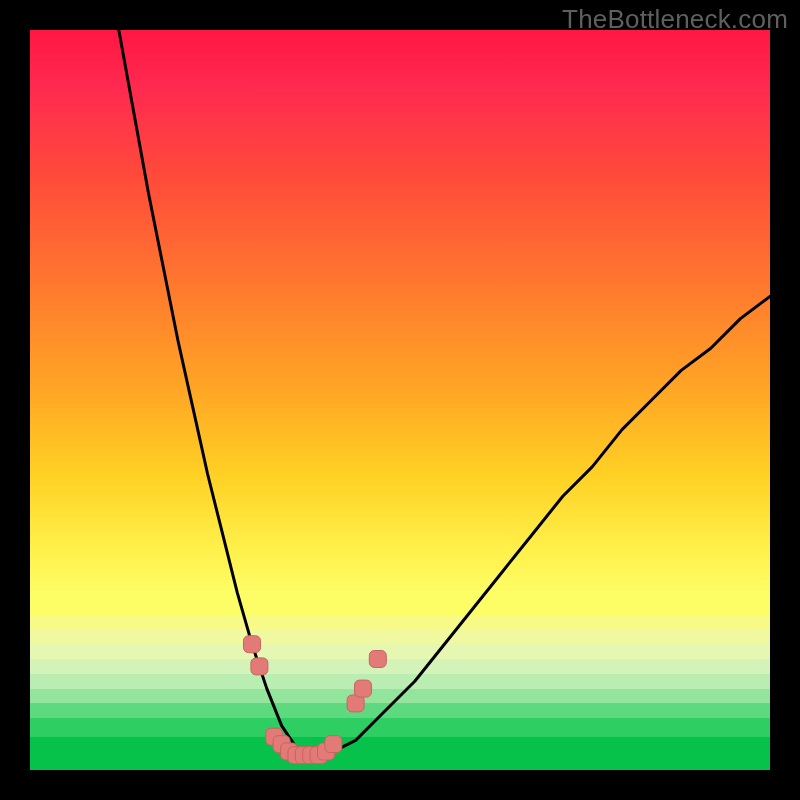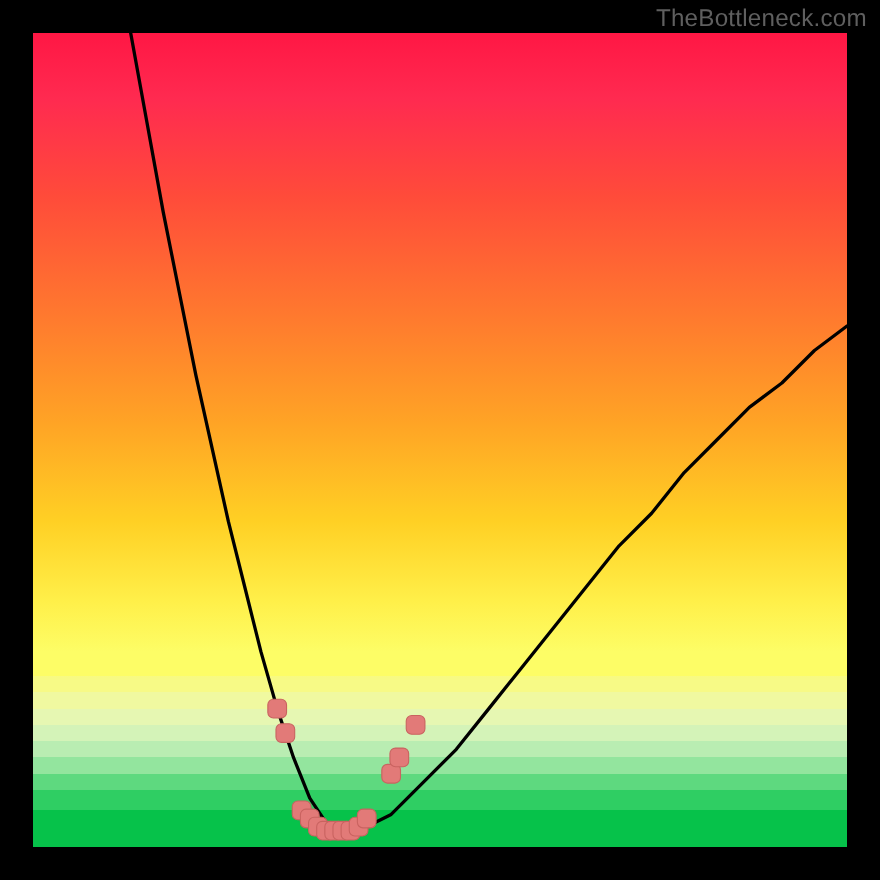--- a/index.html
+++ b/index.html
@@ -67,21 +67,21 @@
     top: 0;
     left: 0;
     width: 740px;
     height: 740px;
   }
   .watermark {
     position: absolute;
     top: 4px;
     right: 12px;
     color: #5f5f5f;
-    font-size: 22px;
+    font-size: 26px;
     font-weight: 500;
     letter-spacing: 0.2px;
     font-family: Arial, Helvetica, sans-serif;
   }
 </style>
 </head>
 <body>
 
 <div class="frame">
   <div class="plot">

